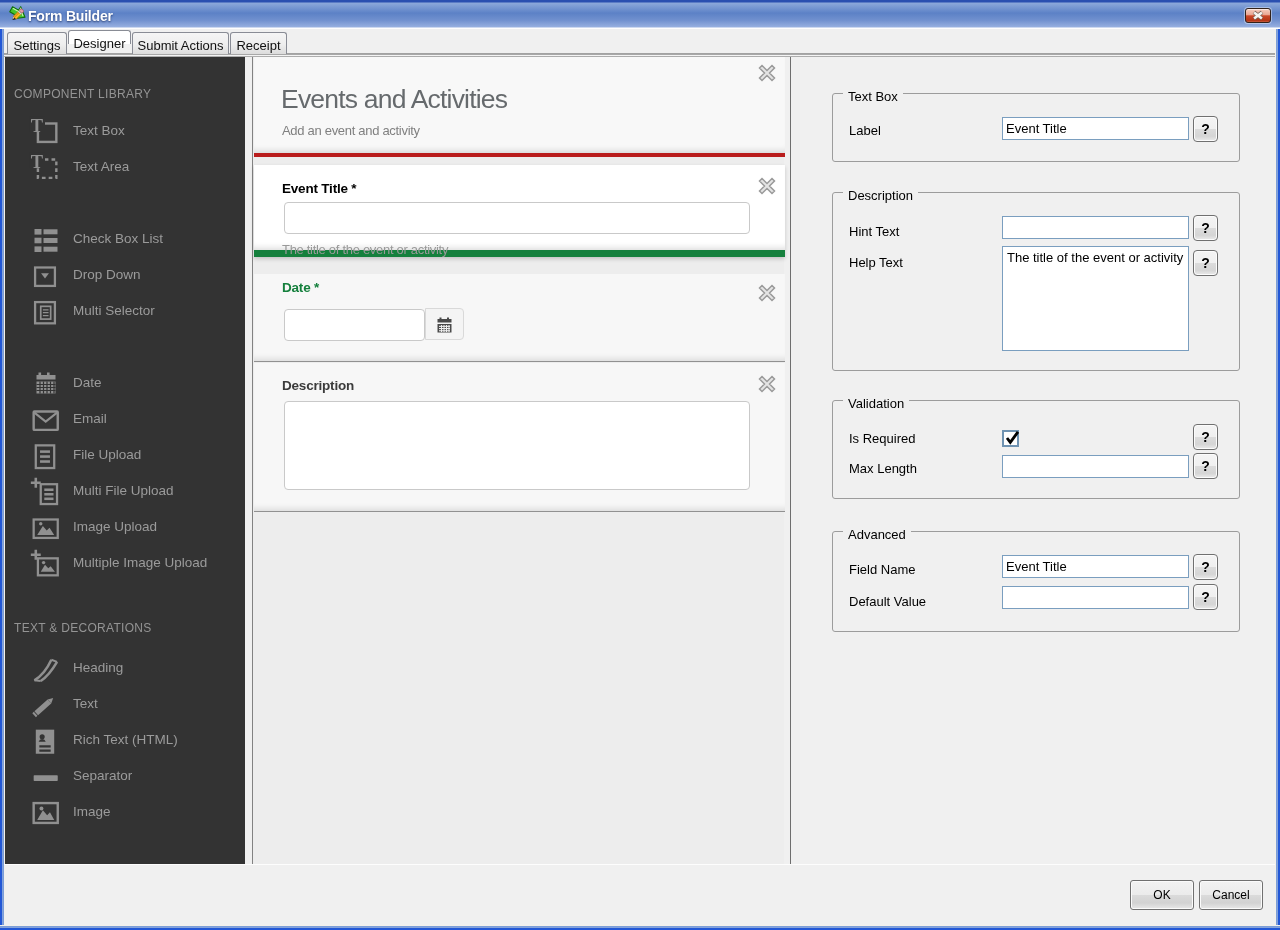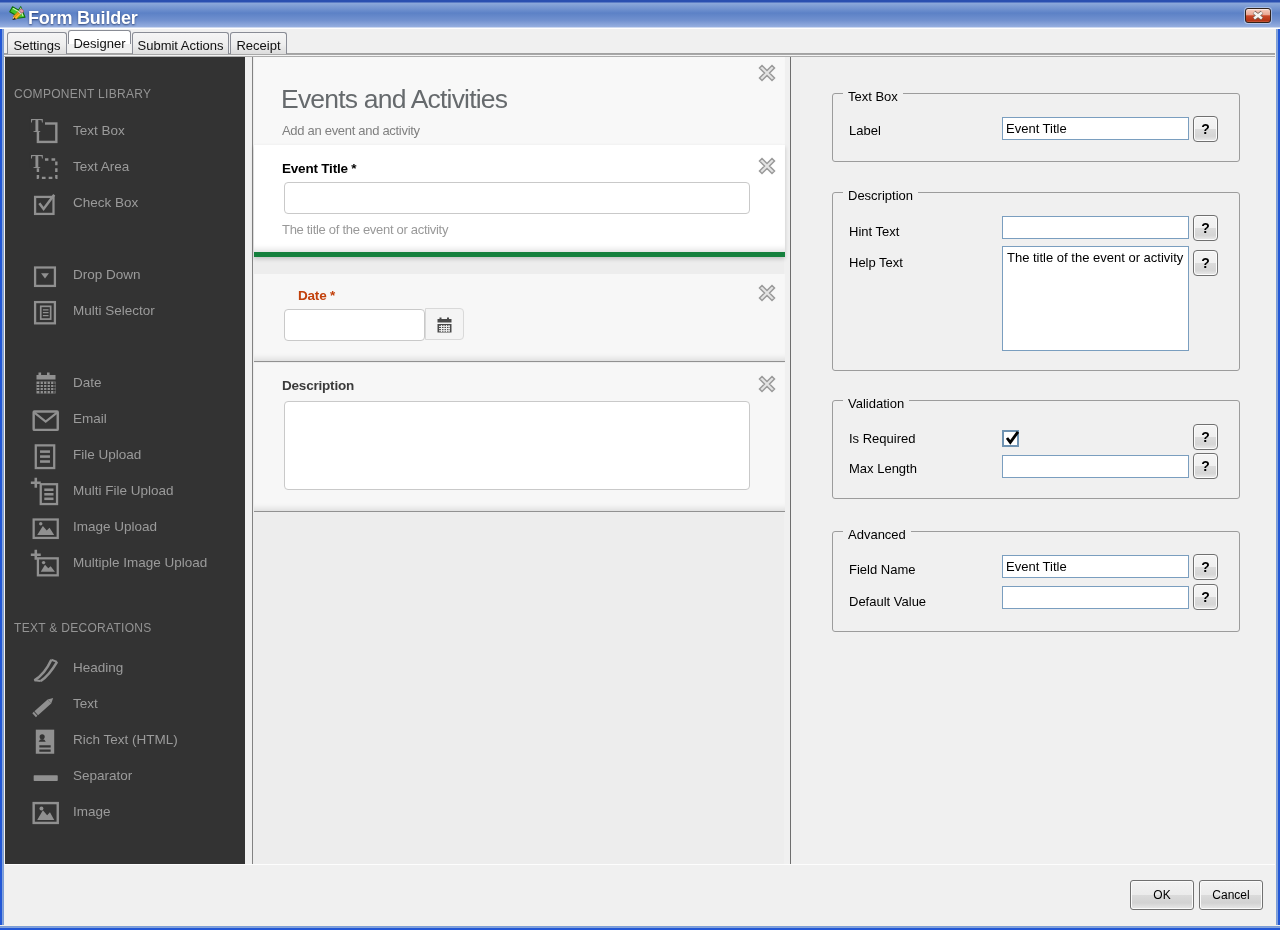--- a/index.html
+++ b/index.html
@@ -11,21 +11,21 @@
 #titlebar { left:0; top:0; width:1280px; height:29px;
   background:linear-gradient(180deg,#2a4fb0 0,#2a4fb0 2px,#8ca8da 3px,#6286c9 12px,#5c81c6 45%,#7191cf 70%,#96afe0 93%,#fdfdfd 96.5%,#ffffff 100%);
 }
 #frameL { left:0; top:29px; width:5px; height:896px;
   background:linear-gradient(90deg,#2257d6 0,#2257d6 1.5px,#89a6dc 2px,#7b9dd8 3.5px,#f4f1ea 4.2px); }
 #frameR { left:1275px; top:29px; width:5px; height:896px;
   background:linear-gradient(270deg,#2257d6 0,#2257d6 1.5px,#89a6dc 2px,#7b9dd8 3.5px,#f4f1ea 4.2px); }
 #frameB { left:0; top:925px; width:1280px; height:5px;
   background:linear-gradient(0deg,#2257d6 0,#2257d6 1.5px,#89a6dc 2px,#7b9dd8 3.5px,#f4f1ea 4.2px); }
 #ticon { left:8px; top:5px; width:18px; height:18px; }
-#ttext { left:28px; top:8px; font-size:18px; letter-spacing:-0.2px; font-weight:bold; color:#fff; text-shadow:0 1px 2px rgba(20,40,90,.75); }
+#ttext { left:28px; top:8px; font-size:14px; letter-spacing:-0.2px; font-weight:bold; color:#fff; text-shadow:0 1px 2px rgba(20,40,90,.75); }
 #closebtn { left:1245px; top:8px; width:26px; height:15px; border:1px solid #32221a; border-radius:3px;
   background:linear-gradient(180deg,#f6cdbf 0,#eba996 42%,#d66347 50%,#c64426 58%,#b53516 88%,#c65e42 100%);
   box-shadow:0 0 0 1px rgba(255,255,255,.4), inset 0 1px 0 rgba(255,255,255,.55); }
 #closebtn svg { position:absolute; left:0px; top:0px; }
 
 
 #tabsbar { left:4px; top:29px; width:1271px; height:28px; background:#f0f0f0; }
 #tabedge { position:absolute; left:0; top:24px; width:1271px; height:4px;
   background:linear-gradient(180deg,#9f9f9f 0,#a8a8a8 1.5px,#f7f7f7 1.9px,#f2f2f2 2.8px,#a8a8a8 3.2px,#b5b5b5 4px); }
 .tab { position:absolute; top:3px; height:22px; border:1px solid #898c95; border-bottom:none;
@@ -39,21 +39,21 @@
 .sbitem { position:absolute; left:0; width:240px; height:36px; }
 .sbitem svg { position:absolute; left:23px; top:2px; width:34px; height:34px; }
 .sbitem span { position:absolute; left:68px; top:10px; font-size:13.5px; color:#9b9b9b; }
 
 
 #centerwrap { left:252px; top:57px; width:532px; height:807px; background:#ededed; border-left:1px solid #828282; }
 #rightline { left:790px; top:57px; width:1px; height:807px; background:#6e6e6e; }
 .csec { position:absolute; left:1px; width:531px; }
 .csec .xico { position:absolute; right:9px; }
 #sec1 { top:0; height:100px; background:#f8f8f8; border-bottom:4px solid #b91c1c; box-shadow:inset 0 -7px 6px -5px rgba(0,0,0,.14); }
-#sec2 { top:88px; height:112px; background:#ffffff; border-bottom:5px solid #15803d; box-shadow:inset 0 -7px 6px -5px rgba(0,0,0,.14), 0 2px 4px rgba(0,0,0,.18); z-index:2; }
+#sec2 { top:108px; height:92px; background:#ffffff; border-bottom:7px solid #15803d; box-shadow:inset 0 -7px 6px -5px rgba(0,0,0,.14), 0 2px 4px rgba(0,0,0,.18); z-index:2; }
 #sec3 { top:217px; height:88px; background:#f7f7f7; border-bottom:1px solid #919191; box-shadow:inset 0 -7px 6px -5px rgba(0,0,0,.12); }
 #sec4 { top:306px; height:149px; background:#f7f7f7; border-bottom:1px solid #919191; box-shadow:inset 0 -7px 6px -5px rgba(0,0,0,.12); }
 #h1 { position:absolute; left:27px; top:27px; font-size:26.5px; letter-spacing:-0.8px; color:#666a6d; }
 #h2 { position:absolute; left:28px; top:66px; font-size:13px; letter-spacing:-0.3px; color:#808080; }
 .flabel { position:absolute; left:28px; font-size:13.5px; letter-spacing:-0.2px; font-weight:bold; color:#222; }
 .fhint { position:absolute; left:28px; font-size:13px; letter-spacing:-0.3px; color:#999; }
 .cinput { position:absolute; left:30px; width:466px; height:32px; background:#fff; border:1px solid #c9c9c9; border-radius:4px; }
 #dateinput { width:141px; }
 #calbtn { position:absolute; left:171px; top:34px; width:39px; height:32px; background:#f4f4f4; border:1px solid #d9d9d9; border-radius:0 4px 4px 0; }
 #calbtn svg { position:absolute; left:11px; top:8px; }
@@ -126,26 +126,32 @@
     <span>Text Box</span>
     </div>
   <div class="sbitem" style="top:92px;">
     <svg width="24" height="24" viewBox="0 0 24 24">
         <rect x="7" y="6" width="13" height="13" fill="none" stroke="#909090" stroke-width="1.7" stroke-dasharray="2.6 2.2"></rect>
         <rect x="1" y="1" width="11" height="11" fill="#333"></rect>
         <text x="2" y="12" font-family="Liberation Serif" font-size="13" font-weight="bold" fill="#909090">T</text>
       </svg>
     <span>Text Area</span>
     </div>
-  <div class="sbitem" style="top:128px;">
-    <svg width="24" height="24" viewBox="0 0 24 24">
-        <rect x="5" y="7" width="13" height="12" fill="none" stroke="#909090" stroke-width="1.6"></rect>
-        <path d="M8 11.5 L11 15.5 L18.5 5.5" fill="none" stroke="#909090" stroke-width="1.8"></path>
-      </svg>
-    <span>Check Box</span>
+  <div class="sbitem" style="top:164px;">
+    <svg style="left:29px;top:7px;width:24px;height:25px;" width="24" height="25" viewBox="0 0 24 25">
+        <g fill="#909090">
+          <rect x="0.5" y="1" width="7" height="5.6"></rect>
+          <rect x="9.5" y="1.3" width="14" height="5"></rect>
+          <rect x="0.5" y="9.7" width="7" height="5.6"></rect>
+          <rect x="9.5" y="10" width="14" height="5"></rect>
+          <rect x="0.5" y="18.4" width="7" height="5.6"></rect>
+          <rect x="9.5" y="18.7" width="14" height="5"></rect>
+        </g>
+      </svg>
+    <span>Check Box List</span>
     </div>
   <div class="sbitem" style="top:200px;">
     <svg width="24" height="24" viewBox="0 0 24 24">
         <rect x="5" y="6" width="14" height="13" fill="none" stroke="#909090" stroke-width="1.6"></rect>
         <polygon points="9.2,10 14.8,10 12,13.8" fill="#909090"></polygon>
       </svg>
     <span>Drop Down</span>
     </div>
   <div class="sbitem" style="top:236px;">
     <svg width="24" height="24" viewBox="0 0 24 24">
@@ -277,21 +283,21 @@
   </div>
   <div class="csec" id="sec2">
     <div class="flabel" style="top:16px;color:#000;">Event Title *</div>
     <div class="cinput" style="top:37px;"></div>
     <div class="fhint" style="top:77px;">The title of the event or activity</div>
     <svg class="xico" style="top:12px;" width="18" height="18" viewBox="0 0 18 18">
         <path d="M4 1.5 L9 6.5 L14 1.5 L16.5 4 L11.5 9 L16.5 14 L14 16.5 L9 11.5 L4 16.5 L1.5 14 L6.5 9 L1.5 4 Z" fill="#e4e4e4" stroke="#9a9a9a" stroke-width="1.5"></path>
       </svg>
   </div>
   <div class="csec" id="sec3">
-    <div class="flabel" style="top:14px;color:#c2410c;margin-left:16px;">Date *</div>
+    <div class="flabel" style="top:6px;color:#15803d;">Date *</div>
     <div class="cinput" id="dateinput" style="top:35px;"></div>
     <div id="calbtn">
       <svg width="16" height="16" viewBox="0 0 16 16">
           <g fill="#4a4a4a">
             <rect x="2.5" y="0.5" width="2" height="3"></rect>
             <rect x="10" y="0.5" width="2" height="3"></rect>
             <rect x="0.5" y="2" width="14" height="3.5"></rect>
             <rect x="0.5" y="7" width="14" height="8.5"></rect>
           </g>
           <g fill="#f0f0f0">

